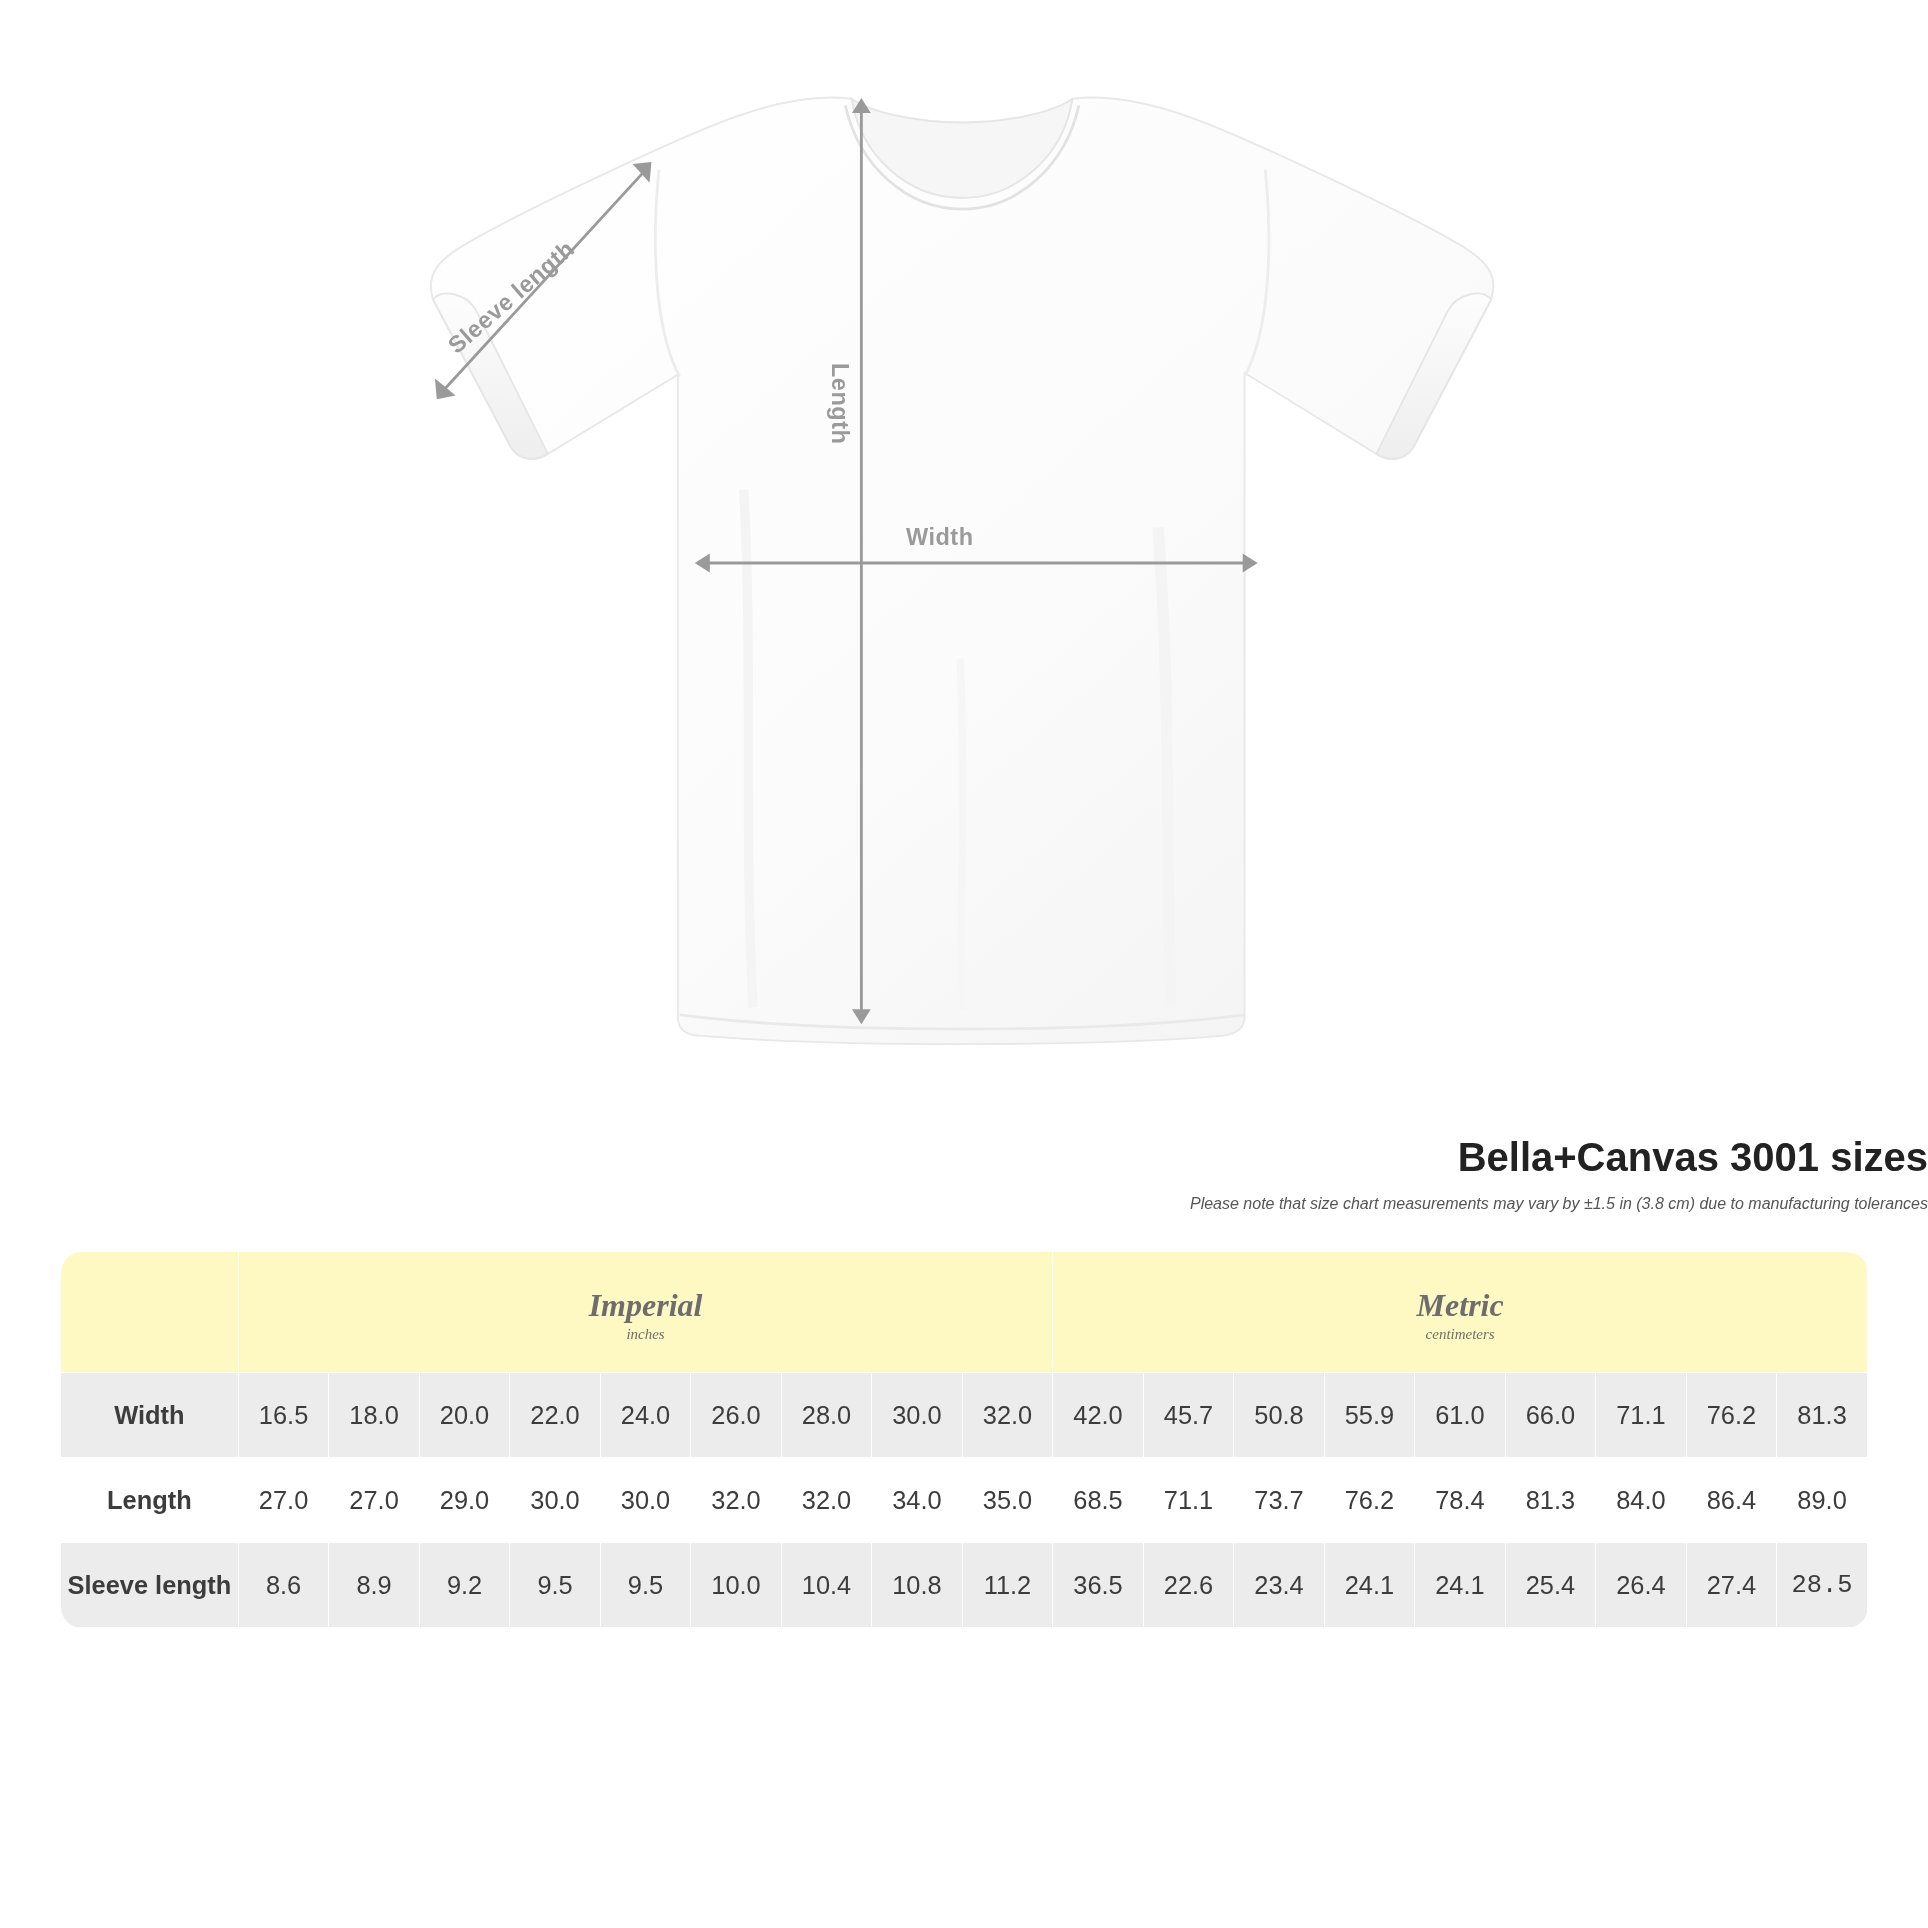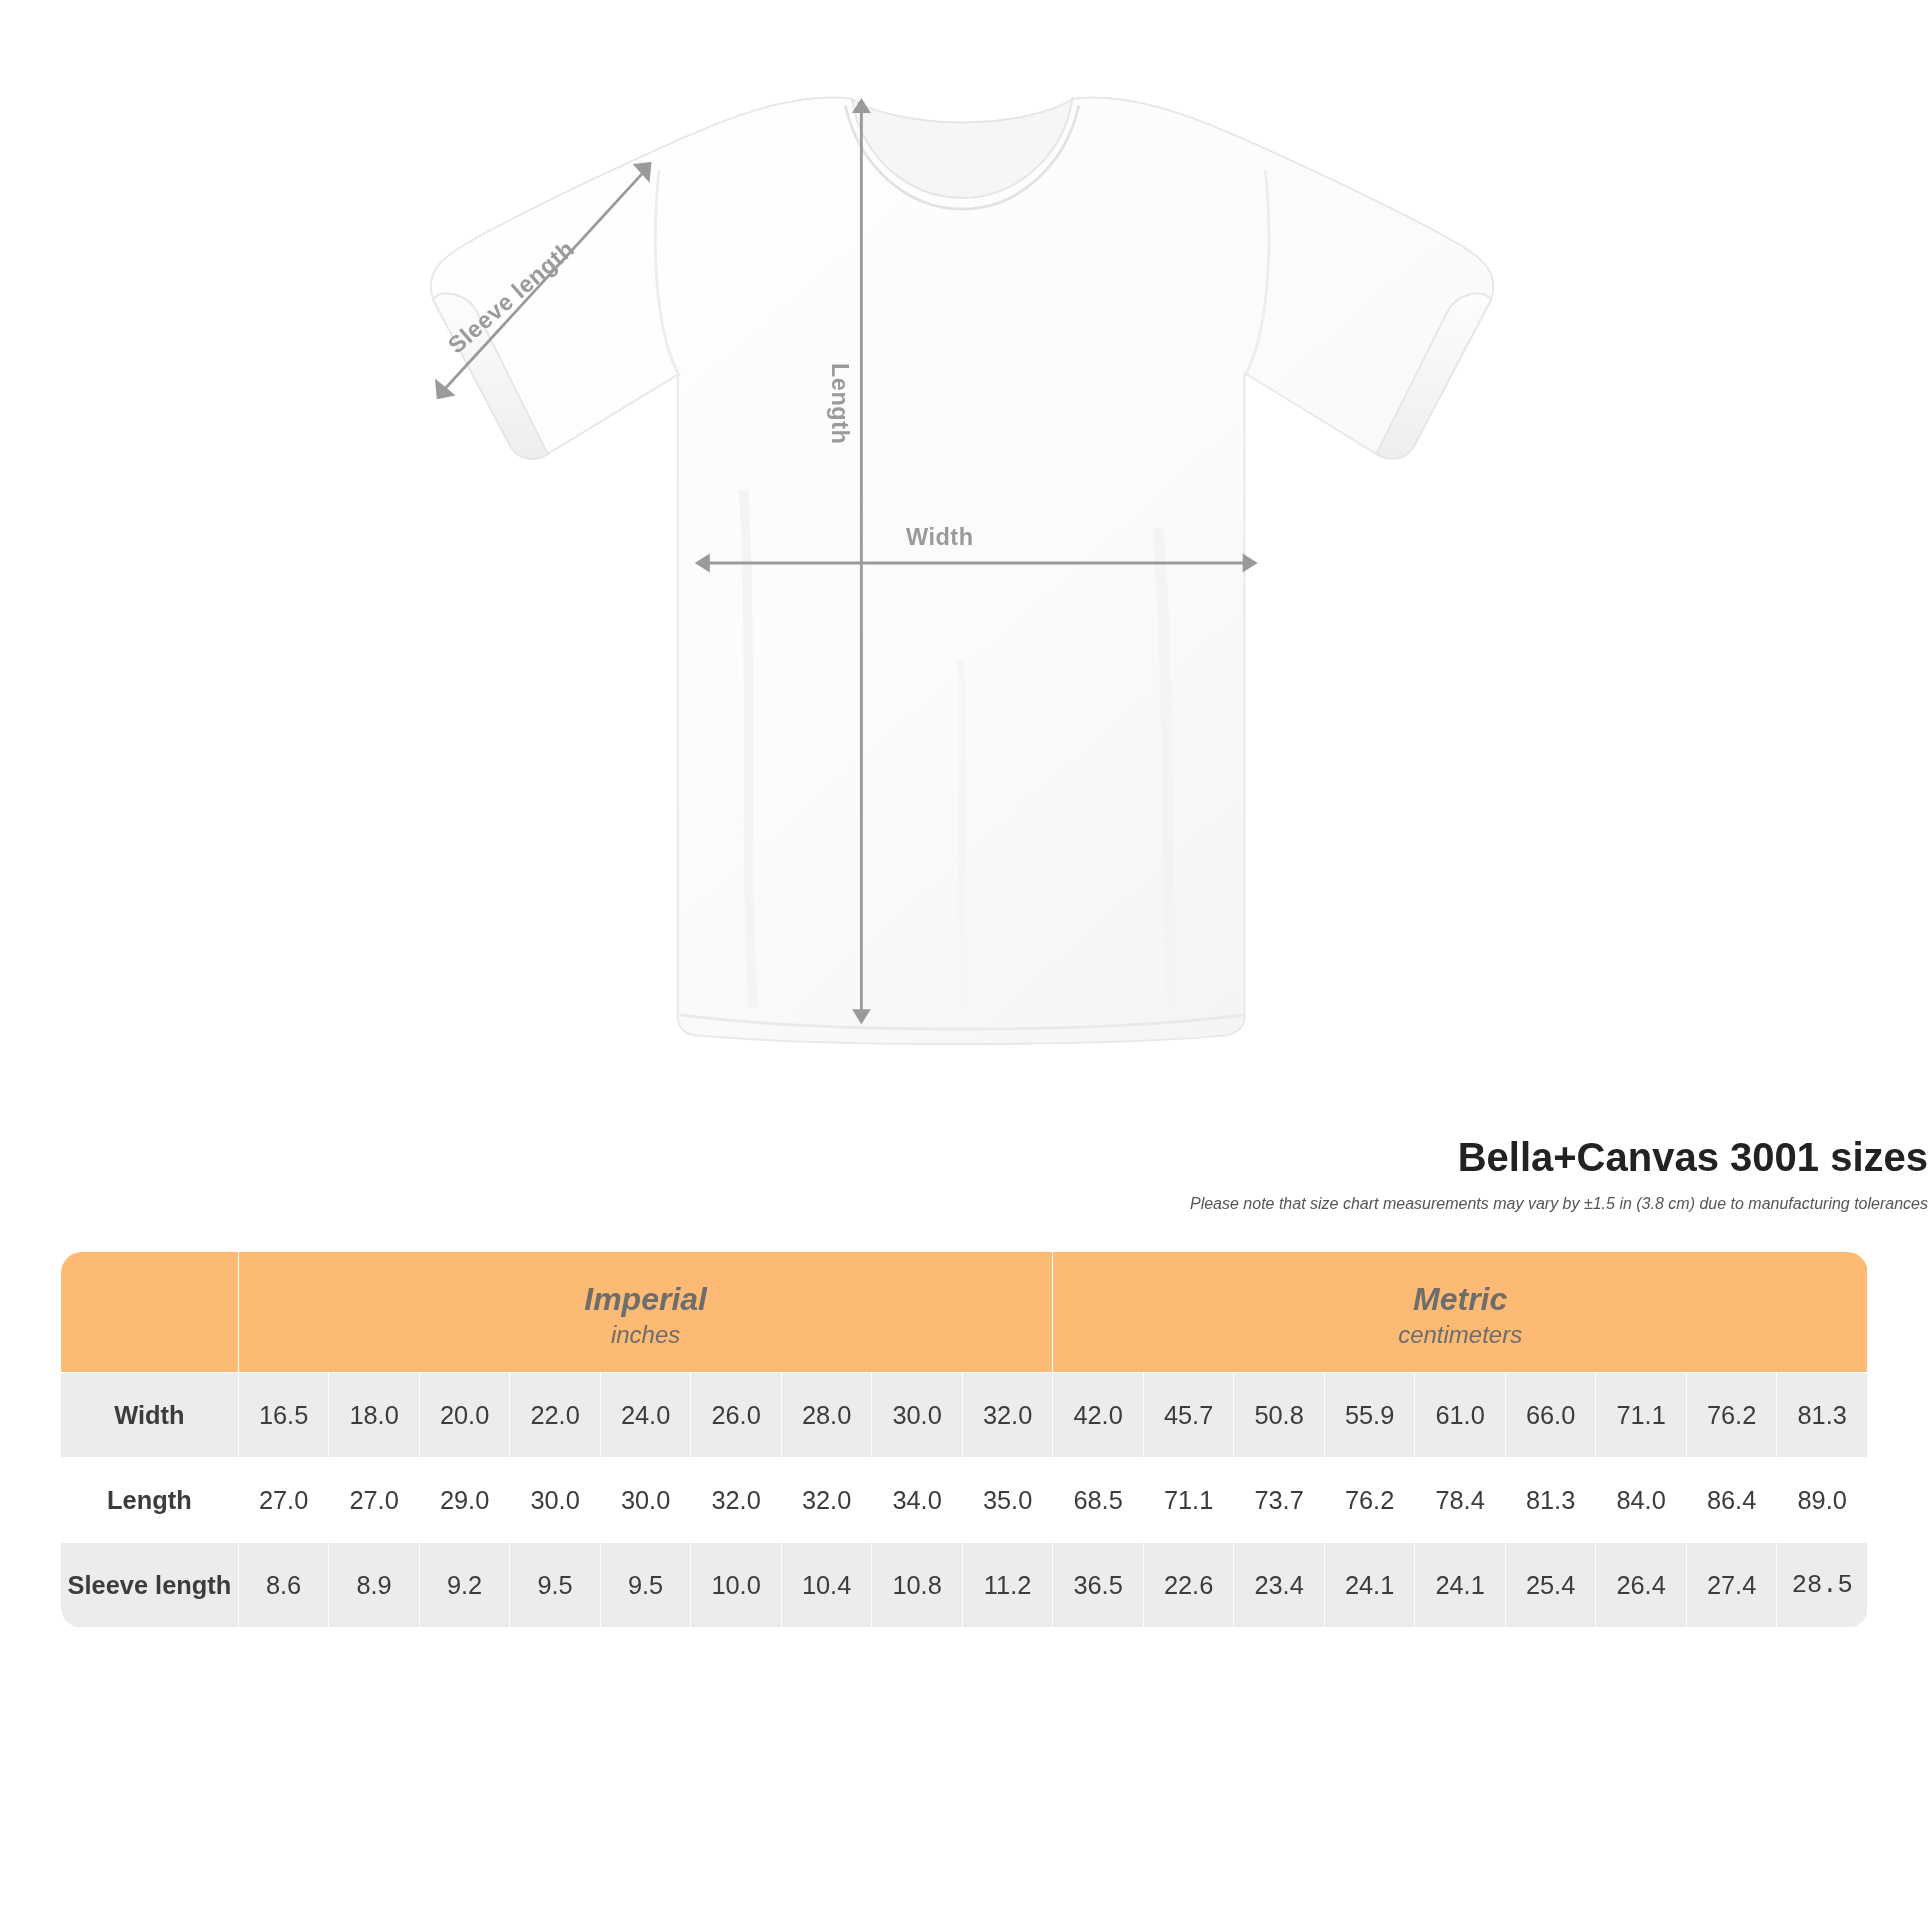--- a/index.html
+++ b/index.html
@@ -84,39 +84,40 @@
     table-layout: fixed;
   }
   table.size-table td, table.size-table th {
     text-align: center;
     vertical-align: middle;
     font-size: 25.4px;
     color: #3c3c3c;
     border: 0.9px solid #ffffff;
   }
   .unit-head {
-    background: #fdba74;
+    background: #fef9c3;
     height: 121px;
     padding-top: 5.6px;
+    font-family: Liberation Serif, serif;
   }
   .unit-head.first {
     border-top-left-radius: 21px;
   }
   .unit-head.last {
     border-top-right-radius: 21px;
   }
   .unit-name {
     font-size: 32px;
     font-style: italic;
     font-weight: bold;
     color: #6d6d6d;
     line-height: 1.25;
   }
   .unit-sub {
-    font-size: 24px;
+    font-size: 15px;
     font-style: italic;
     color: #6d6d6d;
     line-height: 1.3;
   }
   .hdr-row td {
     background: #ffffff;
     height: 90px;
     font-weight: bold;
     color: #4a4a4a;
     font-size: 26px;

